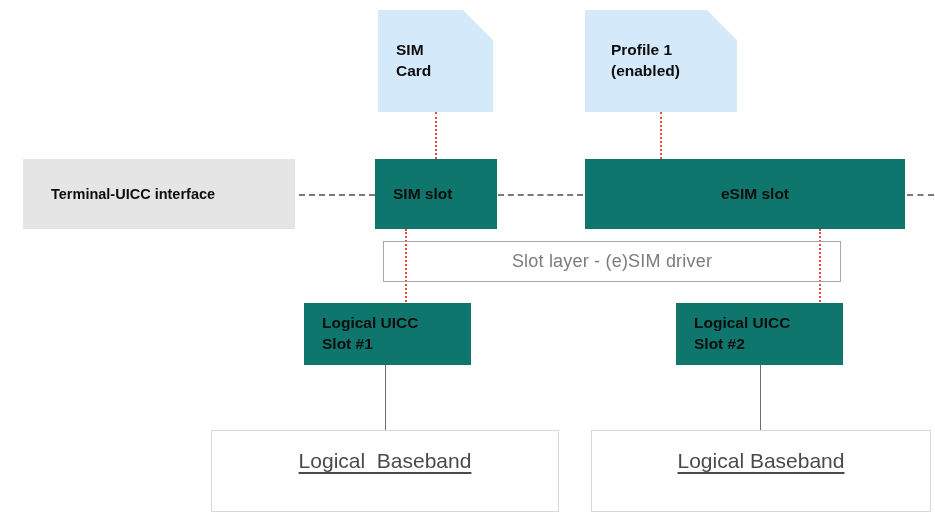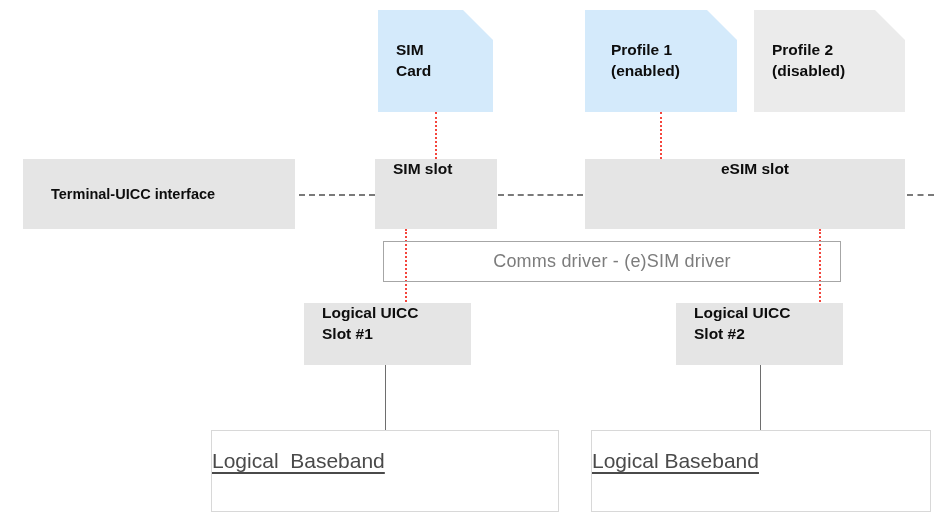--- a/index.html
+++ b/index.html
@@ -30,22 +30,23 @@
   .card-label {
     font-size: 15.5px;
     font-weight: bold;
     color: #0d0d0d;
     line-height: 1.35;
     white-space: pre-line;
   }
 
   
   .slot {
-    background: #e5e5e5;
+    background: #0f766e;
     display: flex;
+    align-items: center;
   }
   .slot-center { justify-content: center; padding-left: 20px; }
   .slot-left { justify-content: flex-start; padding-left: 18px; }
   .slot-label {
     font-size: 15.5px;
     font-weight: bold;
     color: #0d0d0d;
     line-height: 1.35;
     white-space: pre-line;
   }
@@ -77,21 +78,21 @@
     color: #7c7c7c;
     letter-spacing: .2px;
   }
 
   
   .baseband {
     border: 1px solid #d8d8d8;
     background: #ffffff;
     display: flex;
     align-items: flex-start;
-    justify-content: flex-start;
+    justify-content: center;
     padding-top: 18px;
   }
   .baseband-label {
     font-size: 21px;
     font-weight: normal;
     color: #4a4a4a;
     text-decoration: underline;
     text-underline-offset: 4px;
     white-space: pre;
   }
@@ -121,24 +122,20 @@
   <div class="node card card-blue" style="left:355px; top:10px; width:115px; height:102px;">
     <span class="card-label">SIM
 Card</span>
   </div>
 
   <div class="node card card-blue" style="left:562px; top:10px; width:152px; height:102px;padding-left:26px;">
     <span class="card-label">Profile 1
 (enabled)</span>
   </div>
 
-  <div class="node card card-gray" style="left:731px; top:10px; width:151px; height:102px;">
-    <span class="card-label">Profile 2
-(disabled)</span>
-  </div>
 
   <div class="vdot" style="left:412px; top:112px; height:47px;"></div>
   <div class="vdot" style="left:637px; top:112px; height:47px;"></div>
 
   <div class="node iface" style="left:0px; top:159px; width:272px; height:70px;">
     <span class="iface-label">Terminal-UICC interface</span>
   </div>
 
   <div class="hdash" style="left:276px; top:194px; width:76px;"></div>
   <div class="hdash" style="left:475px; top:194px; width:85px;"></div>
@@ -149,21 +146,21 @@
   </div>
 
   <div class="node slot slot-center" style="left:562px; top:159px; width:320px; height:70px;">
     <span class="slot-label">eSIM slot</span>
   </div>
 
   <div class="vdot" style="left:382px; top:229px; height:84px;"></div>
   <div class="vdot" style="left:796px; top:229px; height:84px;"></div>
 
   <div class="node comms" style="left:360px; top:241px; width:458px; height:41px;">
-    <span class="comms-label">Comms driver - (e)SIM driver</span>
+    <span class="comms-label">Slot layer - (e)SIM driver</span>
   </div>
 
   <div class="node slot slot-left" style="left:281px; top:303px; width:167px; height:62px;">
     <span class="slot-label">Logical UICC
 Slot #1</span>
   </div>
 
   <div class="node slot slot-left" style="left:653px; top:303px; width:167px; height:62px;">
     <span class="slot-label">Logical UICC
 Slot #2</span>

